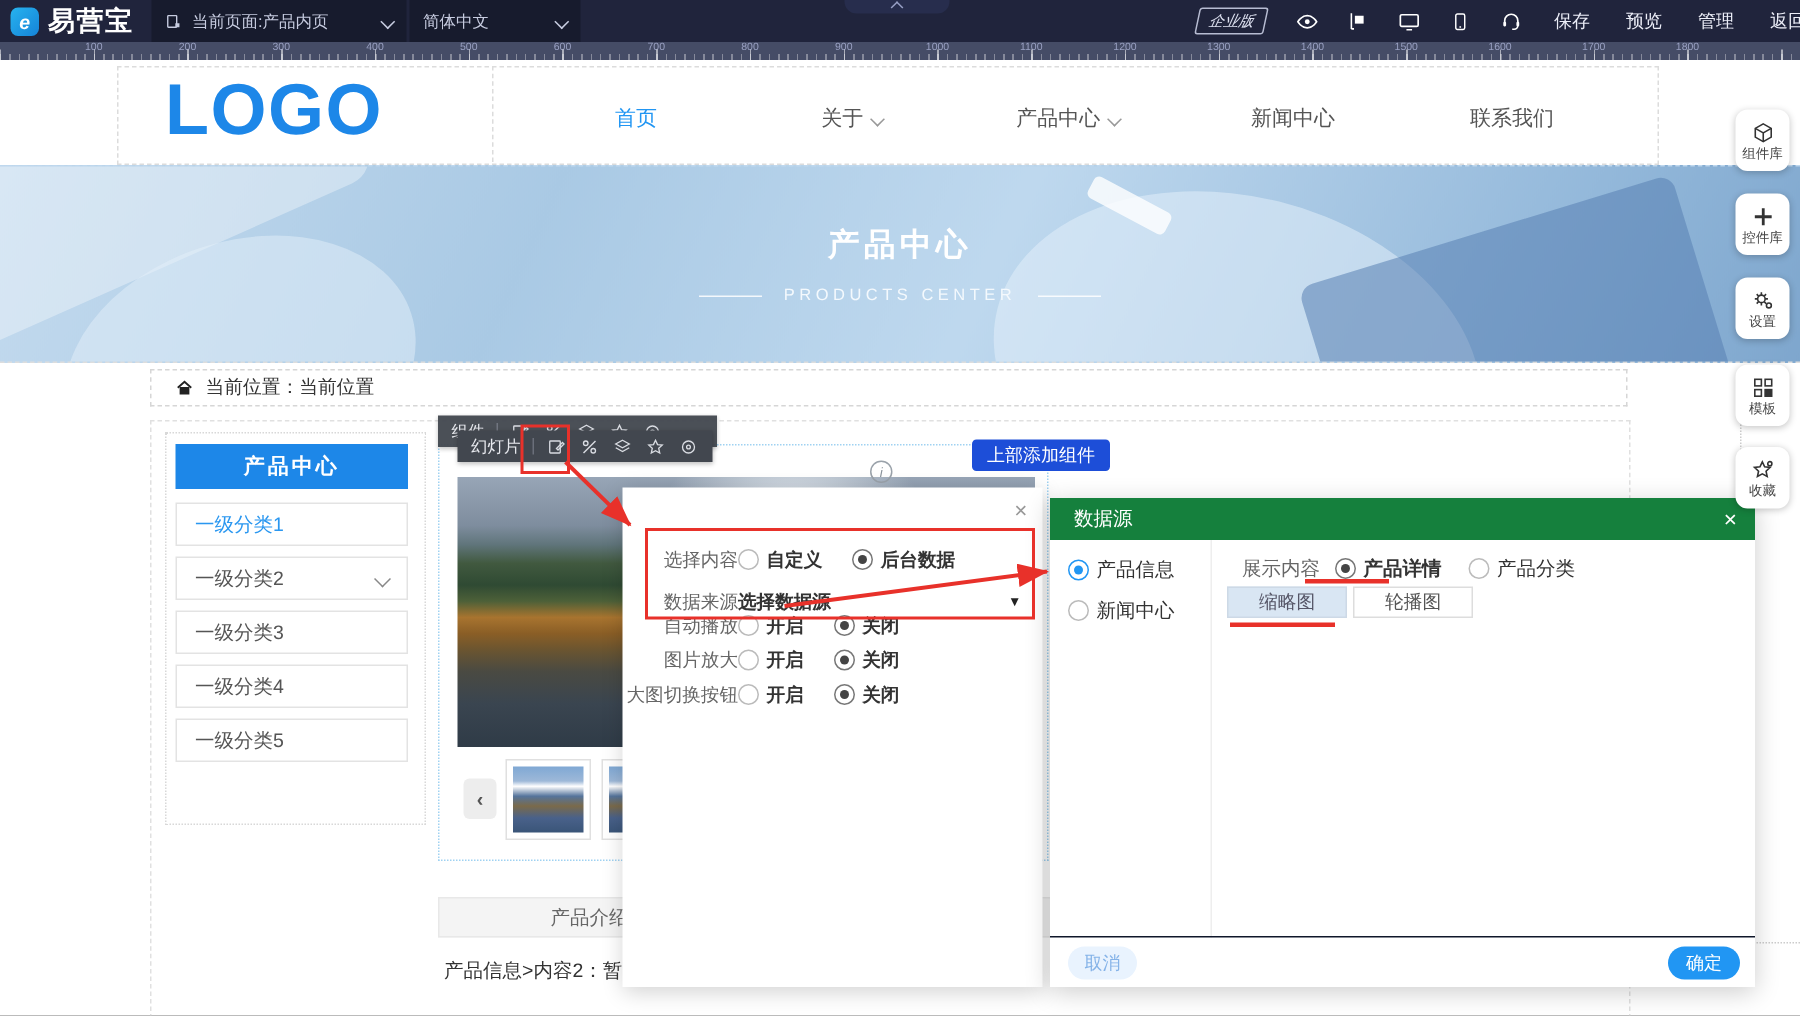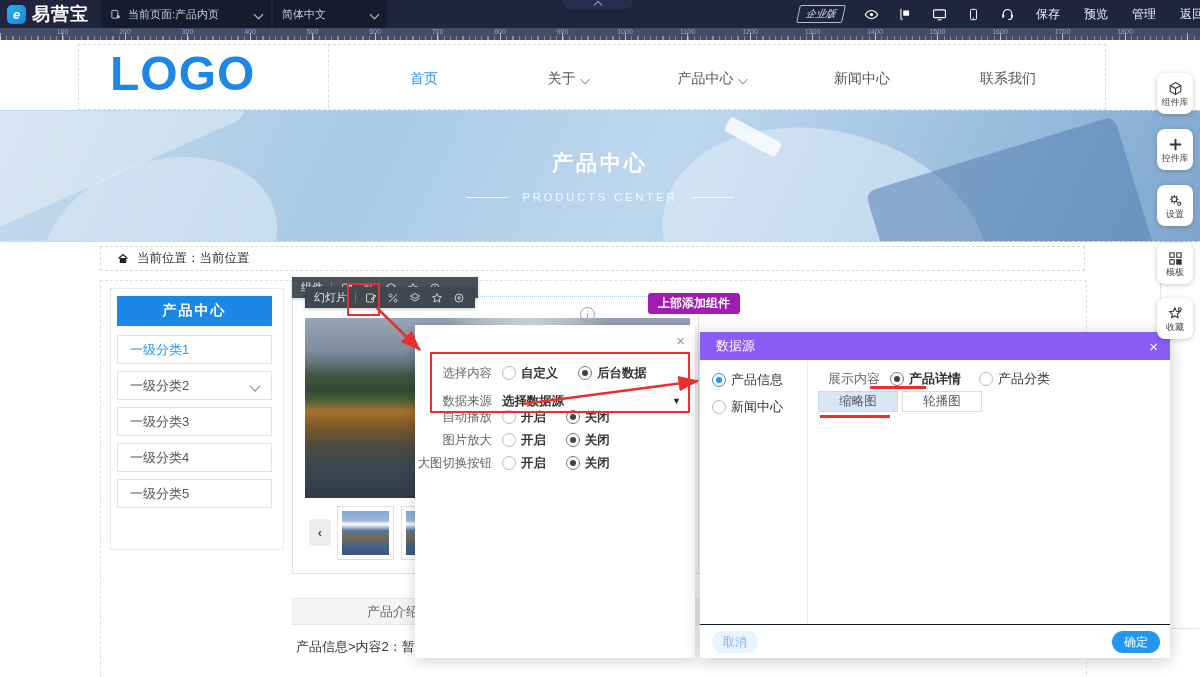--- a/index.html
+++ b/index.html
@@ -79,47 +79,47 @@
   .thumb{top:506px;width:57px;height:54px;background:#fff;border:1px solid #e0e0e0;box-sizing:border-box;padding:4px;cursor:pointer;}
   .thumb .pic{width:100%;height:100%;
     background:linear-gradient(180deg,#7fa8d4 0%,#9db8d8 22%,#ffffff 30%,#55749c 45%,#7a6a4a 60%,#49618a 78%,#3a5578 100%);}
   
   .wtb{height:21px;background:#42474f;display:flex;align-items:center;gap:8px;padding:0 9px;color:#e7e9ee;
        font-size:11px;box-shadow:0 1px 3px rgba(0,0,0,.25);}
   .wtb .sep{width:1px;height:11px;background:#6a6f7a;}
   .wtb .ic{width:14px;height:14px;display:flex;align-items:center;justify-content:center;cursor:pointer;}
   .wtb svg{stroke:#d9dce2;fill:none;stroke-width:1.8;}
   .red-box{border:2px solid #e8312a;z-index:31;pointer-events:none;}
-  .add-btn{left:648px;top:293px;width:92px;height:21px;background:#a21caf;border-radius:3px;color:#fff;
-           font-size:12px;display:flex;align-items:center;justify-content:center;cursor:pointer;z-index:6;font-weight:bold;}
+  .add-btn{left:648px;top:293px;width:92px;height:21px;background:#1d4ed8;border-radius:3px;color:#fff;
+           font-size:12px;display:flex;align-items:center;justify-content:center;cursor:pointer;z-index:6;}
   
   .intro-bar{left:292px;top:598px;width:793px;height:27px;background:#f4f4f4;border:1px solid #e8e8e8;box-sizing:border-box;}
   .intro-tab{position:absolute;left:20px;top:0;width:160px;height:25px;display:flex;align-items:center;
              justify-content:center;font-size:13px;color:#666;cursor:pointer;}
   .prod-info{left:296px;top:638px;font-size:13px;color:#333;white-space:nowrap;}
   
   .dlg1{left:415px;top:325px;width:280px;height:333px;background:#fff;z-index:20;
         box-shadow:0 3px 14px rgba(0,0,0,.18);}
   .dlg1-tabs{position:absolute;left:0;top:0;width:100%;height:34px;display:flex;align-items:flex-end;
              gap:22px;padding:0 0 0 13px;box-sizing:border-box;}
   .dlg1-tab{font-size:13px;color:#333;padding-bottom:7px;cursor:pointer;}
   .dlg1-tab.active{font-weight:bold;border-bottom:2px solid #2196f3;}
   .dlg-x{position:absolute;top:8px;font-size:15px;color:#999;cursor:pointer;line-height:1;}
   .d1-row{position:absolute;left:0;width:100%;height:16px;display:flex;align-items:center;font-size:12.4px;}
-  .d1-label{width:77px;text-align:right;color:#666;margin-right:10px;flex:none;}
+  .d1-label{width:77px;text-align:right;color:#666;flex:none;}
   .opt{display:flex;align-items:center;margin-right:20px;color:#333;font-weight:600;cursor:pointer;}
   .radio{width:12px;height:12px;border:1px solid #bbb;border-radius:50%;margin-right:5px;position:relative;flex:none;background:#fff;}
   .radio.on-dark{border-color:#777;}
   .radio.on-dark::after{content:"";position:absolute;left:3px;top:3px;width:6px;height:6px;border-radius:50%;background:#444;}
   .radio.on-blue{border-color:#2196f3;}
   .radio.on-blue::after{content:"";position:absolute;left:3px;top:3px;width:6px;height:6px;border-radius:50%;background:#2196f3;}
   .d1-caret{position:absolute;right:14px;font-size:9px;color:#222;}
   
   .dlg2{left:700px;top:332px;width:470px;height:326px;background:#fff;z-index:22;box-shadow:0 3px 16px rgba(0,0,0,.2);}
-  .dlg2-head{position:absolute;left:0;top:0;width:100%;height:28px;background:#8b5cf6;color:#fff;
+  .dlg2-head{position:absolute;left:0;top:0;width:100%;height:28px;background:#15803d;color:#fff;
              display:flex;align-items:center;font-size:13px;padding-left:16px;box-sizing:border-box;}
   .dlg2-head .dlg-x{color:#fff;right:12px;top:7px;}
   .dlg2-div{position:absolute;left:107px;top:28px;bottom:33px;border-left:1px solid #eee;}
   .d2-opt{position:absolute;left:12px;display:flex;align-items:center;font-size:13px;color:#333;cursor:pointer;font-weight:normal;}
   .d2-row{position:absolute;left:128px;top:38px;display:flex;align-items:center;font-size:13px;color:#333;}
   .d2-row .lbl{color:#666;margin-right:10px;}
   .d2-row .opt{font-weight:bold;margin-right:18px;}
   .d2-row .opt.plain{font-weight:normal;}
   .view-btn{position:absolute;top:59px;width:80px;height:21px;display:flex;align-items:center;justify-content:center;
             font-size:12.5px;color:#556;cursor:pointer;box-sizing:border-box;}

